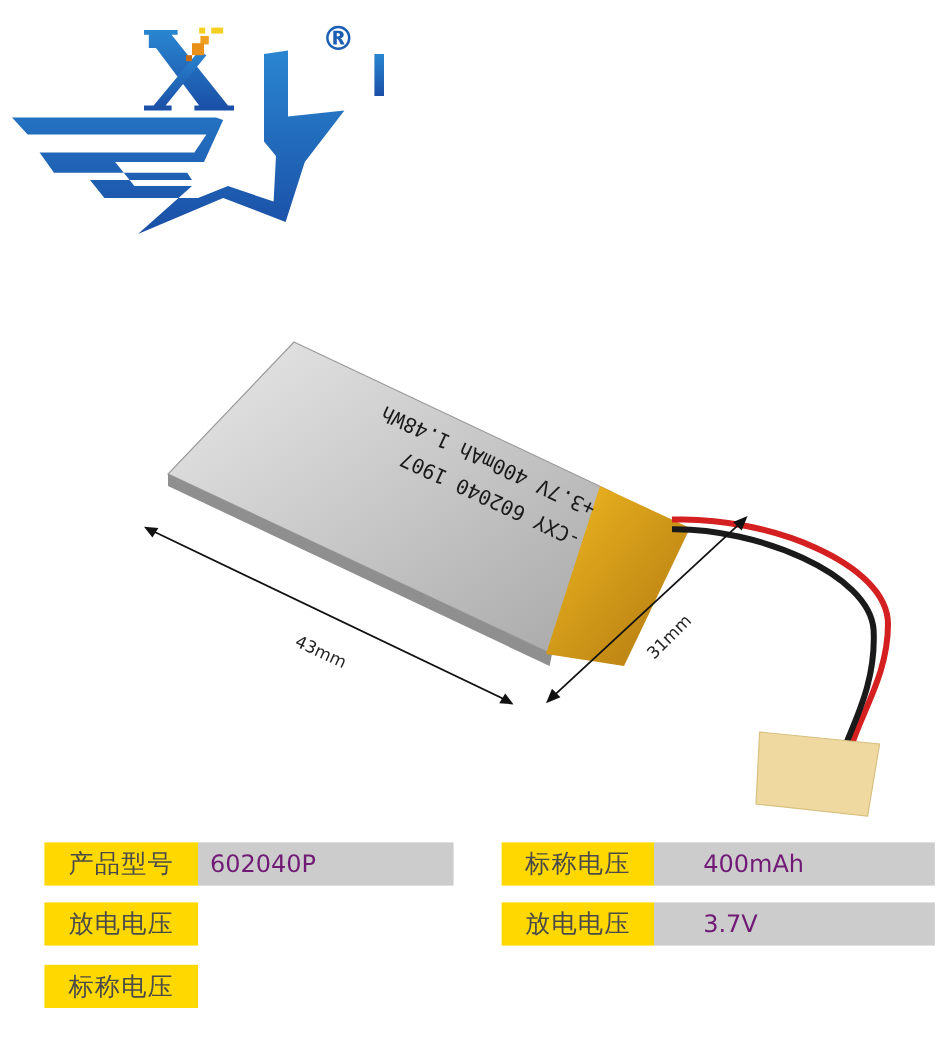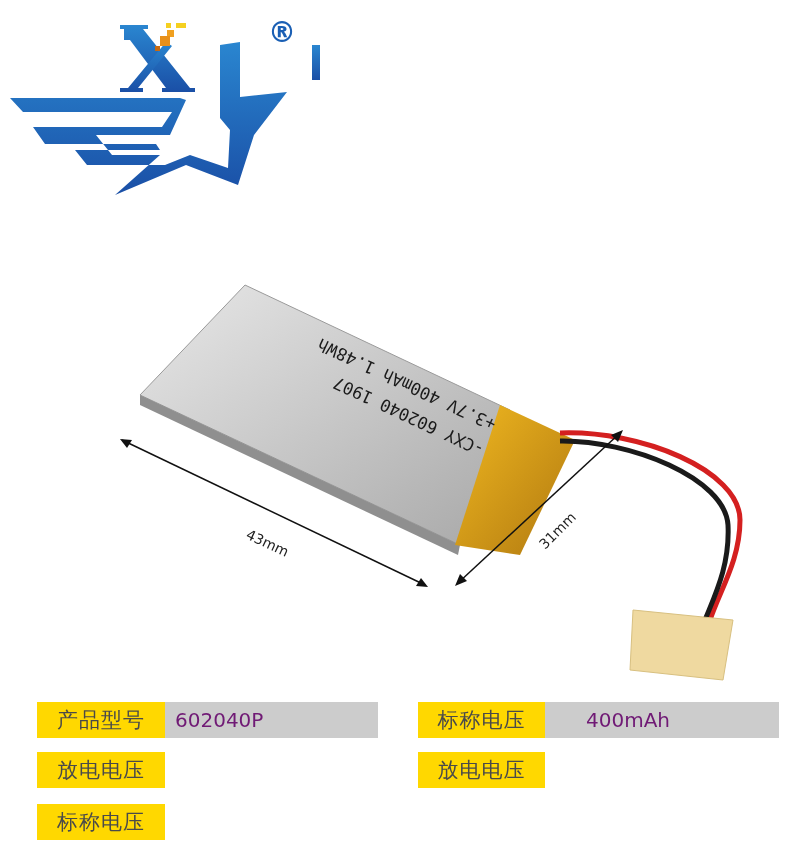--- a/index.html
+++ b/index.html
@@ -113,15 +113,16 @@
 </div>
 <div class="spec-row left r2">
   <div class="spec-label">标称电压</div>
 </div>
 <div class="spec-row right r0">
   <div class="spec-label">标称电压</div>
   <div class="spec-value">400mAh</div>
 </div>
 <div class="spec-row right r1">
   <div class="spec-label">放电电压</div>
+  <div class="spec-value">3.7V</div>
 </div>
 <div class="spec-row right r2">
 </div>
 
 </body></html>

